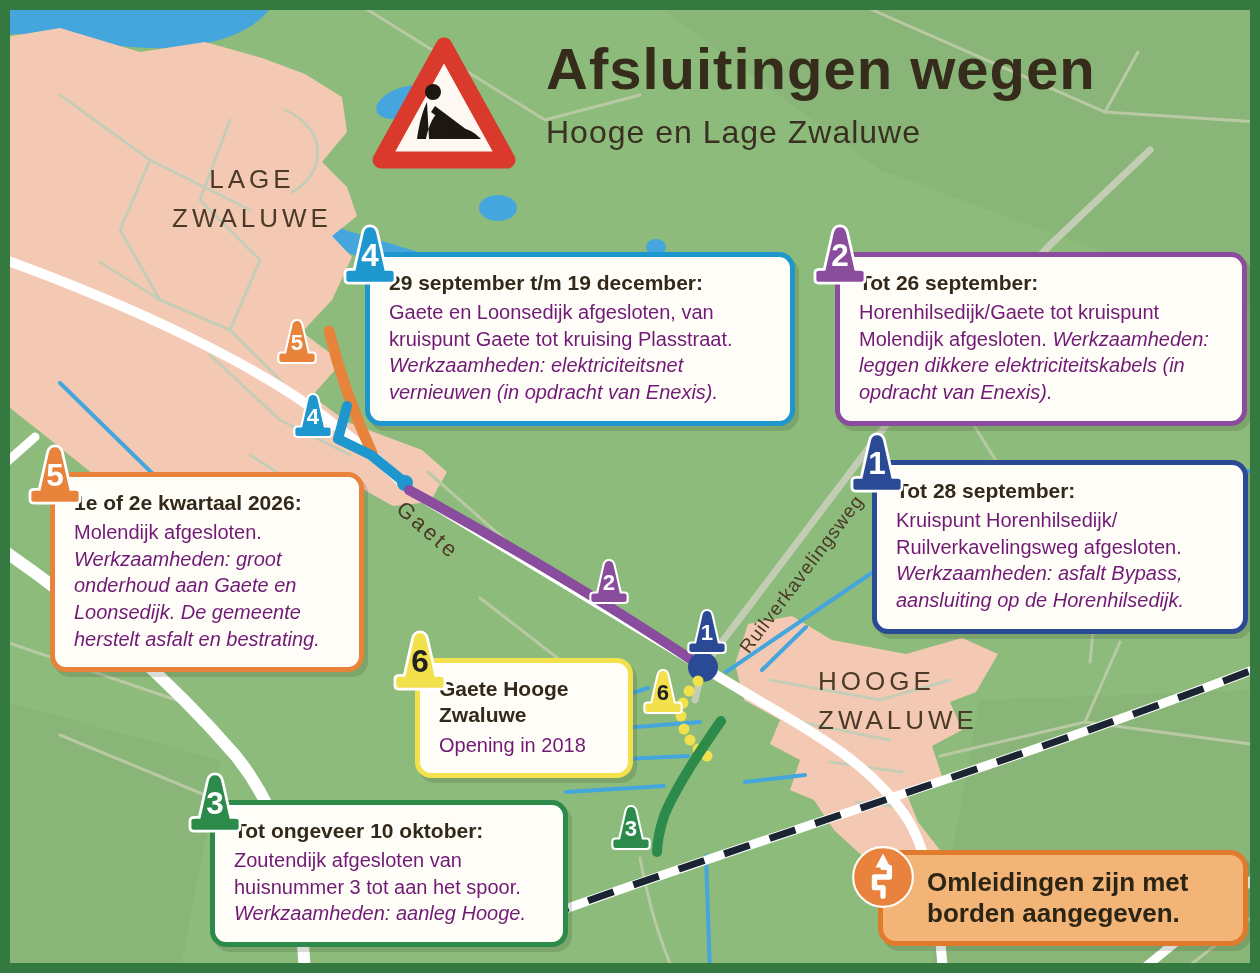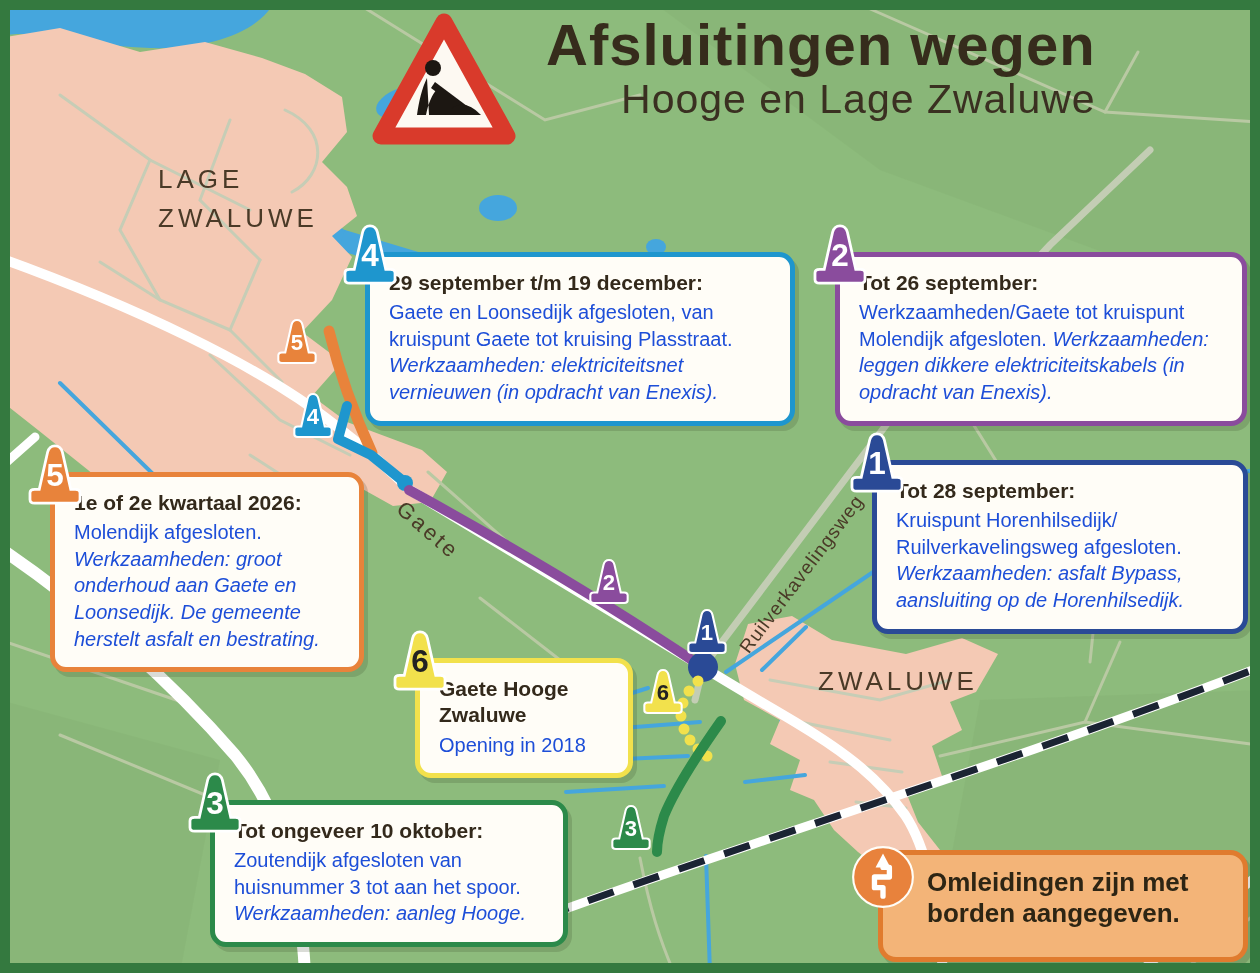--- a/index.html
+++ b/index.html
@@ -4,56 +4,56 @@
 <style>
   html,body{margin:0;padding:0;background:#666;}
   .stage{
     position:relative;width:1260px;height:973px;overflow:hidden;
     background:#8dbb7c;font-family:"Liberation Sans",sans-serif;
   }
   .frame{position:absolute;inset:0;border:10px solid #34793f;pointer-events:none;z-index:40;}
   .map-svg{position:absolute;inset:0;z-index:1;}
 
   
-  .header{position:absolute;left:368px;top:8px;z-index:12;display:flex;text-align:right;}
+  .header{position:absolute;left:368px;top:32px;z-index:12;display:flex;}
   .warnsign{width:152px;height:142px;flex:0 0 auto;}
   .titles{margin-left:26px;padding-top:8px;color:#362c1c;}
   .title-main{font-size:58px;font-weight:bold;letter-spacing:1px;line-height:1.0;white-space:nowrap;}
-  .title-sub{font-size:41px;font-weight:normal;letter-spacing:1px;margin-top:2px;white-space:nowrap;color:#3a3021;}
+  .title-sub{font-size:32px;font-weight:normal;letter-spacing:1px;margin-top:16px;white-space:nowrap;color:#3a3021;}
 
   
   .town-label{position:absolute;z-index:6;color:#4a3a27;font-size:26px;letter-spacing:4px;line-height:1.5;}
   .road-label{position:absolute;z-index:6;color:#4a3a27;}
   .road-label.gaete{left:408px;top:496px;font-size:22px;letter-spacing:3px;transform:rotate(41deg);transform-origin:0 0;}
   .road-label.ruil{left:744px;top:640px;font-size:19px;letter-spacing:1px;transform:rotate(-53deg);transform-origin:0 50%;}
 
   
   .callout{
     position:absolute;background:#fffdf7;border-radius:16px;
     padding:13px 17px 15px 19px;z-index:20;
     box-shadow:4px 5px 0 rgba(50,60,35,.18);
   }
   .callout .cone{position:absolute;left:-28px;top:-34px;width:56px;height:63px;}
   .co-title{font-weight:bold;font-size:21px;color:#33291b;margin-bottom:3px;line-height:1.25;}
-  .co-body{font-size:20px;color:#1d4ed8;line-height:1.33;}
+  .co-body{font-size:20px;color:#701a75;line-height:1.33;}
   .co-body em{font-style:italic;}
   .b-navy  {border:5px solid #2a4a96;}
   .b-purple{border:5px solid #8a4c9d;}
   .b-green {border:5px solid #2c8a4a;}
   .b-blue  {border:5px solid #1e96ce;}
   .b-orange{border:5px solid #e8833b;}
   .b-yellow{border:5px solid #f2e14c;}
 
   .map-cone{position:absolute;z-index:10;width:42px;height:47px;}
 
   
   .notice{
     position:absolute;left:878px;top:850px;width:300px;z-index:20;
     background:#f3b478;border:5px solid #e07b2e;border-radius:18px;
-    padding:12px 16px 28px 44px;box-shadow:4px 5px 0 rgba(50,60,35,.18);
+    padding:12px 16px 12px 44px;box-shadow:4px 5px 0 rgba(50,60,35,.18);
   }
   .notice-text{font-weight:bold;font-size:26px;line-height:1.2;color:#2d2514;}
   .notice-icon{position:absolute;left:-32px;top:-10px;width:64px;height:64px;}
 </style>
 </head>
 <body>
 
 <div class="stage">
 
   <svg class="map-svg" viewBox="0 0 1260 973">
@@ -153,25 +153,26 @@
           <circle cx="681" cy="716" r="5.5"></circle>
         <circle cx="684" cy="729" r="5.5"></circle>
           <circle cx="690" cy="740" r="5.5"></circle>
         <circle cx="698" cy="749" r="5.5"></circle>
           <circle cx="707" cy="756" r="5.5"></circle>
       </g>
       <path d="M721,721 C702,748 676,786 664,816 C659,832 657,842 657,852" stroke="#2c8a4a" stroke-width="10"></path>
     </g>
   </svg>
 
-  <div class="town-label" style="left:158px;top:160px;">
+  <div class="town-label" style="left:172px;top:160px;text-align:center;">
     <div>LAGE</div>
     <div>ZWALUWE</div>
   </div>
   <div class="town-label" style="left:818px;top:662px;">
+    <div>HOOGE</div>
     <div>ZWALUWE</div>
   </div>
   <div class="road-label gaete">Gaete</div>
   <div class="road-label ruil">Ruilverkavelingsweg</div>
 
   <svg class="map-cone" style="left:276px;top:318px;" viewBox="0 0 60 68">
     <path d="M30 3 C35 3 37 6 38 10 L47 50 H52 Q57 50 57 54 V61 Q57 65 52 65 H8 Q3 65 3 61 V54 Q3 50 8 50 H13 L22 10 C23 6 25 3 30 3 Z" fill="#e8833b" stroke="#fff" stroke-width="3"></path>
     <text x="30" y="46" text-anchor="middle" font-size="32" font-weight="bold" fill="#fff">5</text>
   </svg>
   <svg class="map-cone" style="left:292px;top:392px;" viewBox="0 0 60 68">
@@ -219,21 +220,21 @@
     <div class="co-title">29 september t/m 19 december:</div>
     <div class="co-body"><span>Gaete en Loonsedijk afgesloten, van kruispunt Gaete tot kruising Plasstraat.</span> <em>Werkzaamheden: elektriciteitsnet vernieuwen (in opdracht van Enexis).</em></div>
   </div>
 
   <div class="callout b-purple" style="left:835px;top:252px;width:366px;">
     <svg class="cone" viewBox="0 0 60 68">
       <path d="M30 3 C35 3 37 6 38 10 L47 50 H52 Q57 50 57 54 V61 Q57 65 52 65 H8 Q3 65 3 61 V54 Q3 50 8 50 H13 L22 10 C23 6 25 3 30 3 Z" fill="#8a4c9d" stroke="#fff" stroke-width="3"></path>
       <text x="30" y="46" text-anchor="middle" font-size="34" font-weight="bold" fill="#fff">2</text>
     </svg>
     <div class="co-title">Tot 26 september:</div>
-    <div class="co-body"><span>Werkzaamheden/Gaete tot kruispunt Molendijk afgesloten.</span> <em>Werkzaamheden: leggen dikkere elektriciteitskabels (in opdracht van Enexis).</em></div>
+    <div class="co-body"><span>Horenhilsedijk/Gaete tot kruispunt Molendijk afgesloten.</span> <em>Werkzaamheden: leggen dikkere elektriciteitskabels (in opdracht van Enexis).</em></div>
   </div>
 
   <div class="callout b-navy" style="left:872px;top:460px;width:330px;">
     <svg class="cone" viewBox="0 0 60 68">
       <path d="M30 3 C35 3 37 6 38 10 L47 50 H52 Q57 50 57 54 V61 Q57 65 52 65 H8 Q3 65 3 61 V54 Q3 50 8 50 H13 L22 10 C23 6 25 3 30 3 Z" fill="#2a4a96" stroke="#fff" stroke-width="3"></path>
       <text x="30" y="46" text-anchor="middle" font-size="34" font-weight="bold" fill="#fff">1</text>
     </svg>
     <div class="co-title">Tot 28 september:</div>
     <div class="co-body"><span>Kruispunt Horenhilsedijk/ Ruilverkavelingsweg afgesloten.</span> <em>Werkzaamheden: asfalt Bypass, aansluiting op de Horenhilsedijk.</em></div>
   </div>

